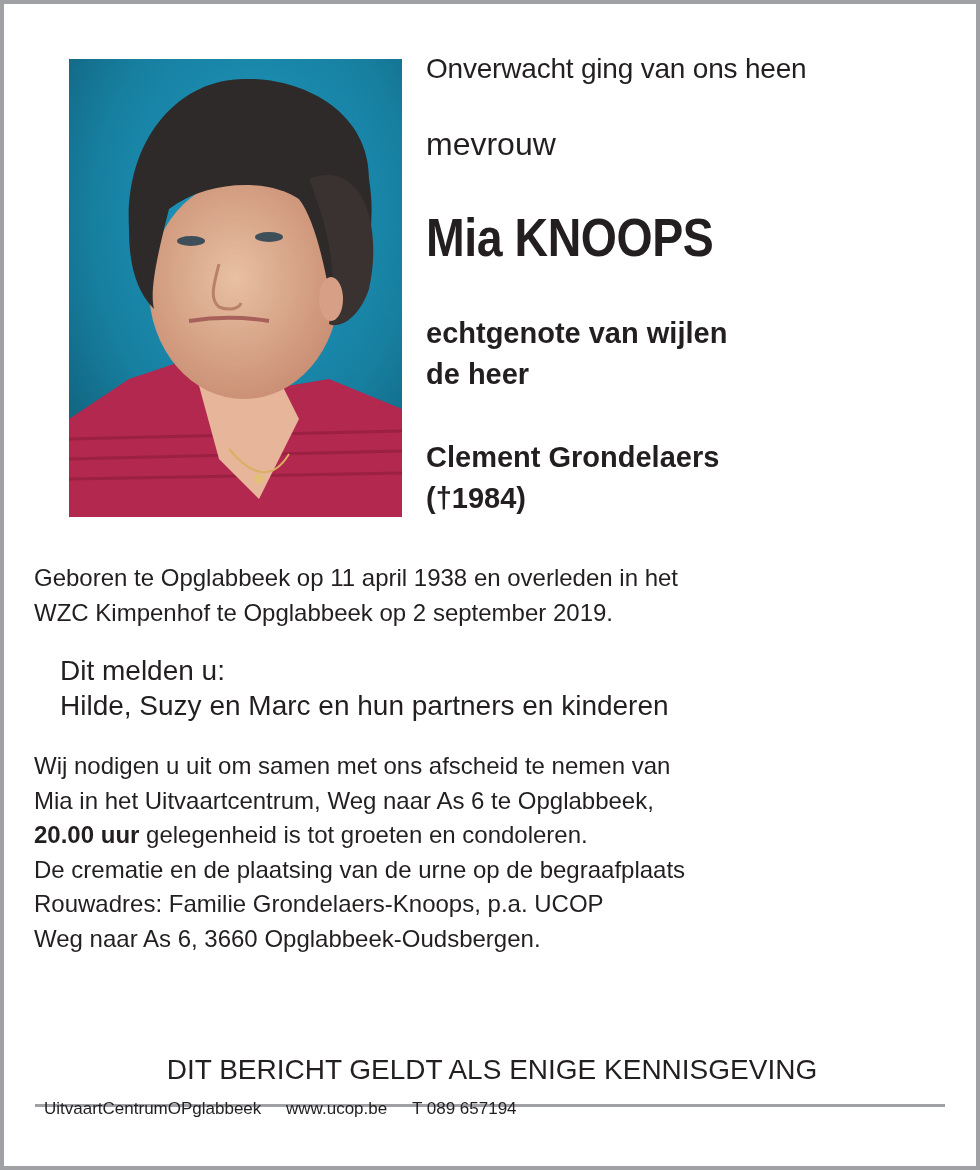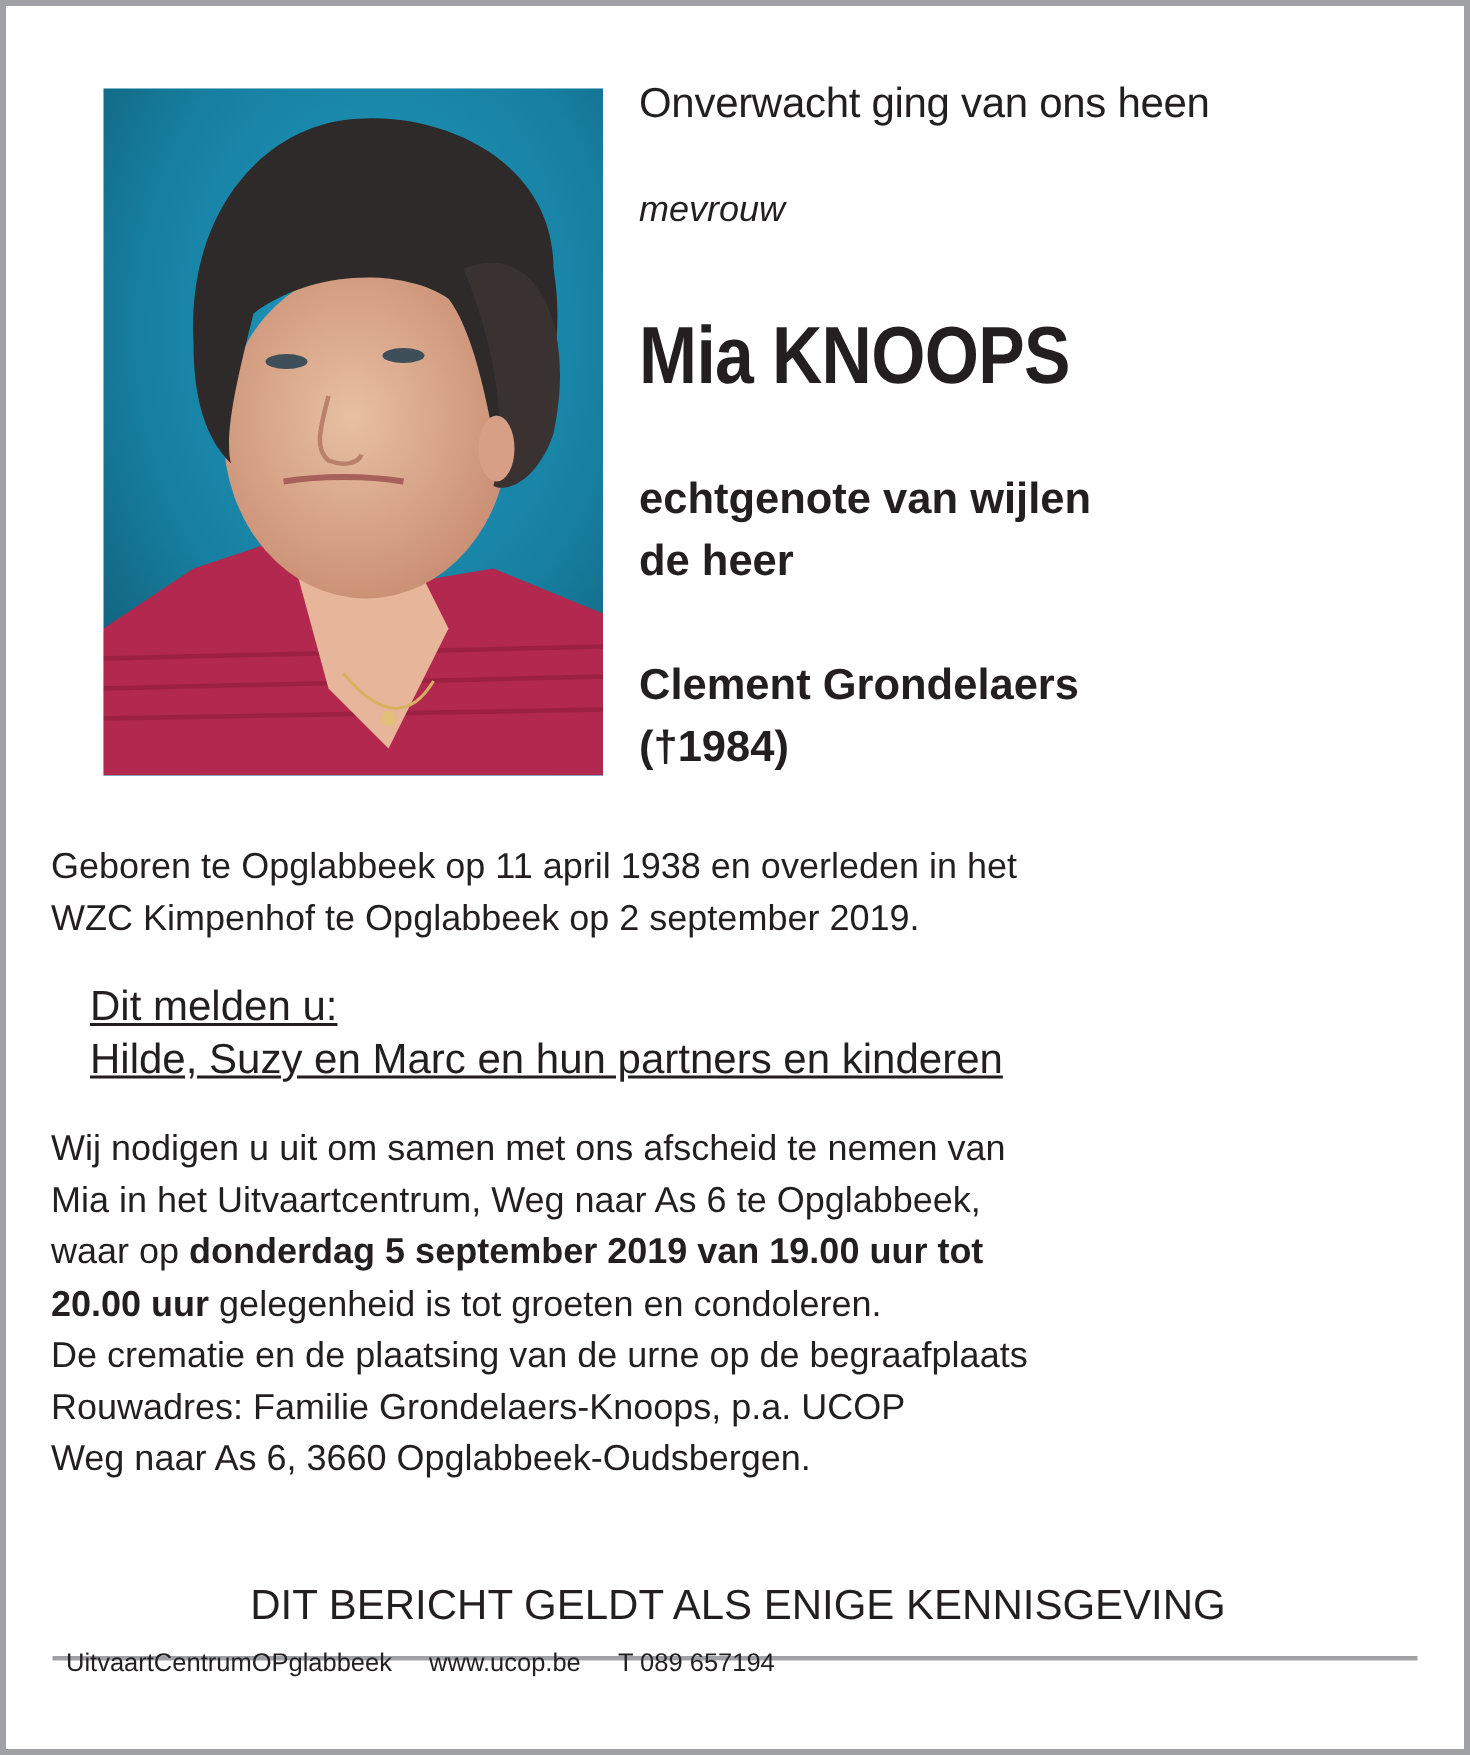--- a/index.html
+++ b/index.html
@@ -9,37 +9,37 @@
     border: 4px solid #a0a1a4; background: #ffffff; color: #231f20;
     font-family: "Liberation Sans", sans-serif;
   }
   .photo {
     position: absolute; left: 65px; top: 55px; width: 333px; height: 458px;
     overflow: hidden; background: #1b86a8;
   }
   .photo svg { display: block; width: 100%; height: 100%; }
   .right { position: absolute; left: 422px; top: 0; width: 540px; }
   .intro { position: absolute; top: 49px; font-size: 28px; white-space: nowrap; letter-spacing: -0.2px; text-align: center; }
-  .title { position: absolute; top: 122px; font-size: 24px; white-space: nowrap; font-style: italic; }
+  .title { position: absolute; top: 122px; font-size: 32px; white-space: nowrap; }
   .name {
     position: absolute; top: 202px; font-size: 54px; font-weight: bold; white-space: nowrap;
     transform: scaleX(0.86); transform-origin: left top; letter-spacing: -0.5px;
   }
   .spouse-label { position: absolute; top: 309px; font-size: 29px; font-weight: bold; line-height: 41px; }
   .spouse-label div { white-space: nowrap; }
   .spouse-name { position: absolute; top: 433px; font-size: 29px; font-weight: bold; line-height: 41px; }
   .spouse-name div { white-space: nowrap; }
   .center-block {
     position: absolute; left: 30px; width: 916px; text-align: left;
     font-size: 24px; line-height: 34.5px;
   }
   .center-block div { white-space: nowrap; }
   .birth { top: 557px; }
   .left-block { position: absolute; left: 56px; top: 650px; font-size: 28px; line-height: 34.5px; }
-  .left-block div { white-space: nowrap; text-decoration: underline; }
+  .left-block div { white-space: nowrap; }
   .invite { top: 745px; }
   .notice { position: absolute; left: 30px; width: 916px; top: 1050px; text-align: center; font-size: 28px; white-space: nowrap; }
   .rule { position: absolute; left: 31px; width: 910px; top: 1100px; height: 3px; background: #a0a1a4; }
   .footer { position: absolute; left: 30px; width: 916px; top: 1095px; font-size: 17px; white-space: nowrap; }
   .footer span { margin: 0 10px; }
   b { font-weight: bold; }
 </style>
 </head>
 <body>
 
@@ -95,21 +95,20 @@
   </div>
 
   <div class="left-block">
     <div>Dit melden u:</div>
     <div>Hilde, Suzy en Marc en hun partners en kinderen</div>
   </div>
 
   <div class="center-block invite">
     <div>Wij nodigen u uit om samen met ons afscheid te nemen van</div>
     <div>Mia in het Uitvaartcentrum, Weg naar As 6 te Opglabbeek,</div>
-    <div><span>waar op </span><b>donderdag 5 september 2019 van 19.00 uur tot</b></div>
     <div><b>20.00 uur</b><span> gelegenheid is tot groeten en condoleren.</span></div>
     <div>De crematie en de plaatsing van de urne op de begraafplaats</div>
     <div>Rouwadres: Familie Grondelaers-Knoops, p.a. UCOP</div>
     <div>Weg naar As 6, 3660 Opglabbeek-Oudsbergen.</div>
   </div>
 
   <div class="notice">DIT BERICHT GELDT ALS ENIGE KENNISGEVING</div>
 
   <div class="rule"></div>
 

